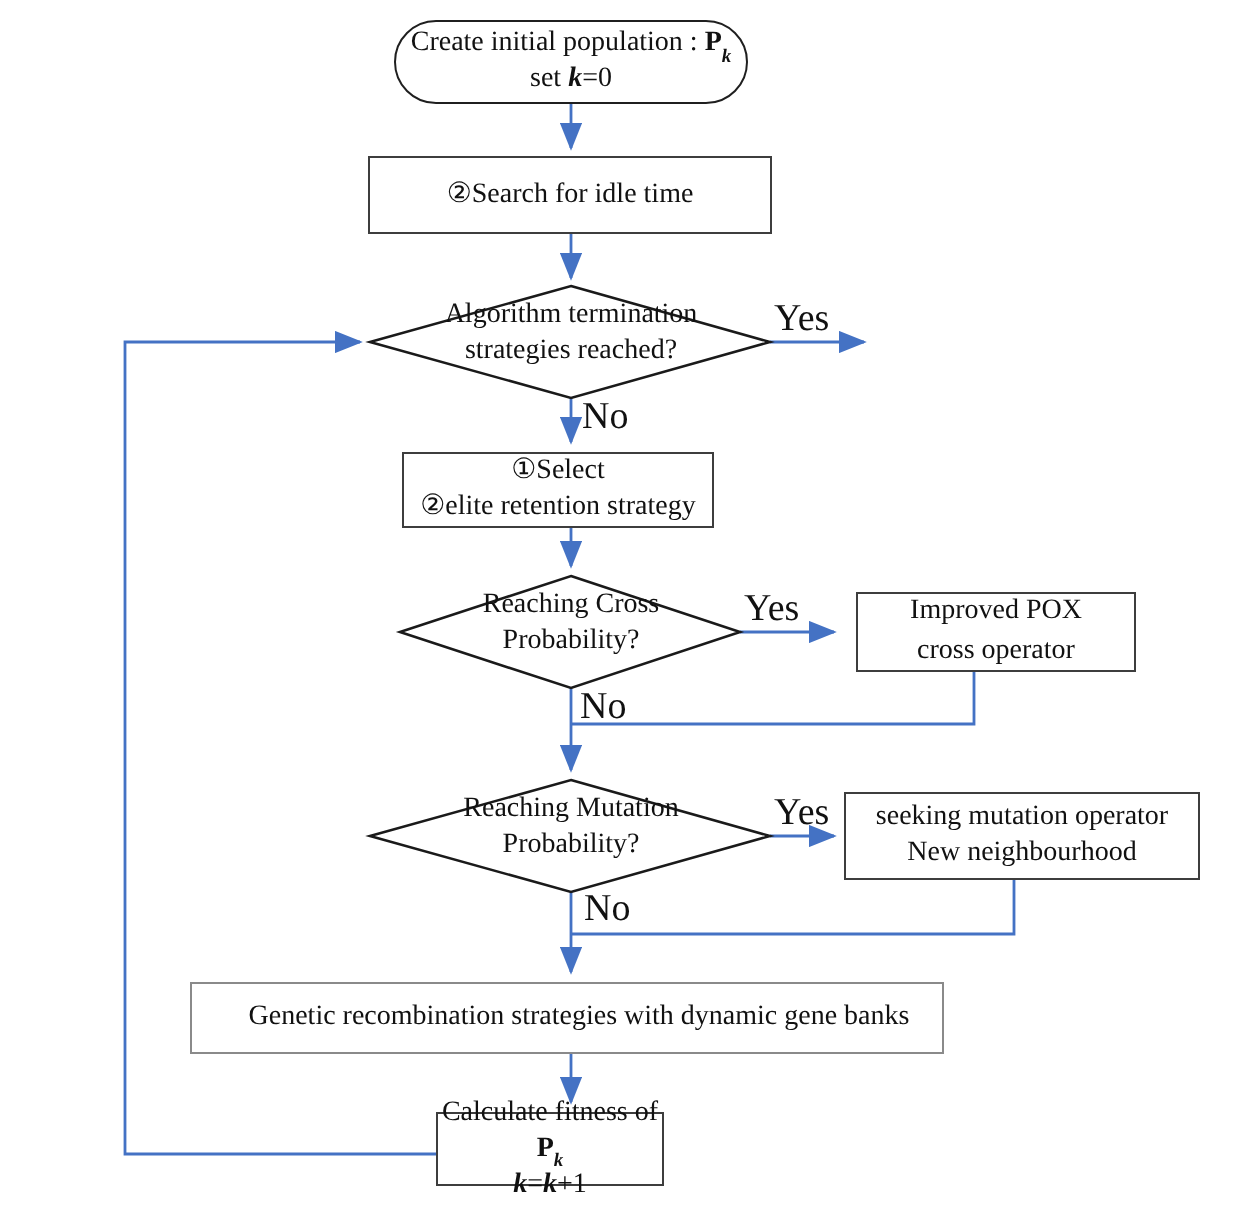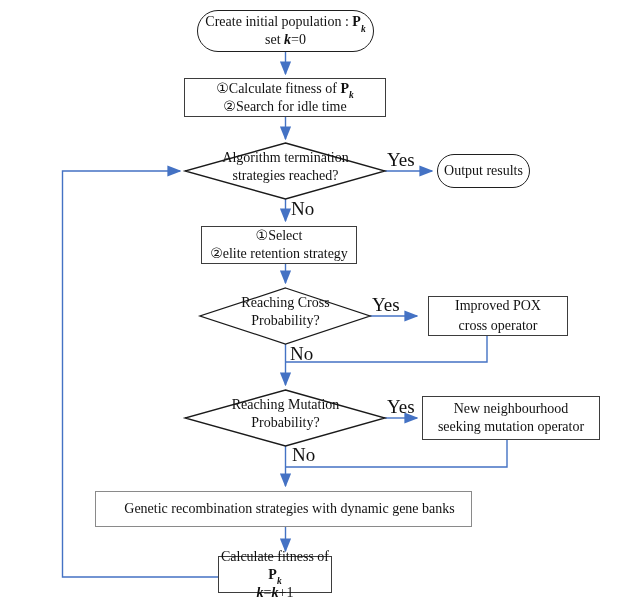--- a/index.html
+++ b/index.html
@@ -116,32 +116,28 @@
     <polygon class="diamond" points="285.5,288 370,316 285.5,344 200,316"></polygon>
     <polygon class="diamond" points="285.5,390 385,418 285.5,446 185,418"></polygon>
   </svg>
 
   <div class="node stadium" style="left:197px; top:10px; width:177px; height:42px;">
     <div><span>Create initial population : </span><span class="b">P</span><sub class="bi">k</sub></div>
     <div><span>set </span><span class="bi">k</span><span>=0</span></div>
   </div>
 
   <div class="node rect" style="left:184px; top:78px; width:202px; height:39px;">
-    <div><span>①Calculate fitness of </span><span class="b">P</span><sub class="bi">k</sub></div>
     <div>②Search for idle time</div>
   </div>
 
   <div class="dtext" style="left:195px; top:149px; width:181px;">
     <div>Algorithm termination</div>
     <div>strategies reached?</div>
   </div>
 
-  <div class="node stadium-sm" style="left:437px; top:154px; width:93px; height:34px;">
-    <div>Output results</div>
-  </div>
 
   <div class="node rect" style="left:201px; top:226px; width:156px; height:38px;">
     <div>①Select</div>
     <div>②elite retention strategy</div>
   </div>
 
   <div class="dtext" style="left:205px; top:294px; width:161px;">
     <div>Reaching Cross</div>
     <div>Probability?</div>
   </div>
@@ -150,22 +146,22 @@
     <div>Improved POX</div>
     <div>cross operator</div>
   </div>
 
   <div class="dtext" style="left:195px; top:396px; width:181px;">
     <div>Reaching Mutation</div>
     <div>Probability?</div>
   </div>
 
   <div class="node rect" style="left:422px; top:396px; width:178px; height:44px;">
+    <div>seeking mutation operator</div>
     <div>New neighbourhood</div>
-    <div>seeking mutation operator</div>
   </div>
 
   <div class="node rect-gray" style="left:95px; top:491px; width:377px; height:36px;">
     <div>Genetic recombination strategies with dynamic gene banks</div>
   </div>
 
   <div class="node rect" style="left:218px; top:556px; width:114px; height:37px;">
     <div><span>Calculate fitness of </span><span class="b">P</span><sub class="bi">k</sub></div>
     <div><span class="bi">k</span><span>=</span><span class="bi">k</span><span>+1</span></div>
   </div>

